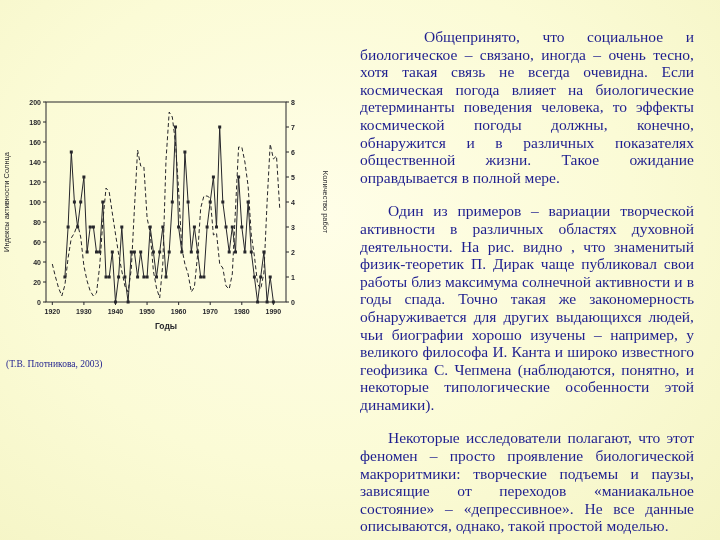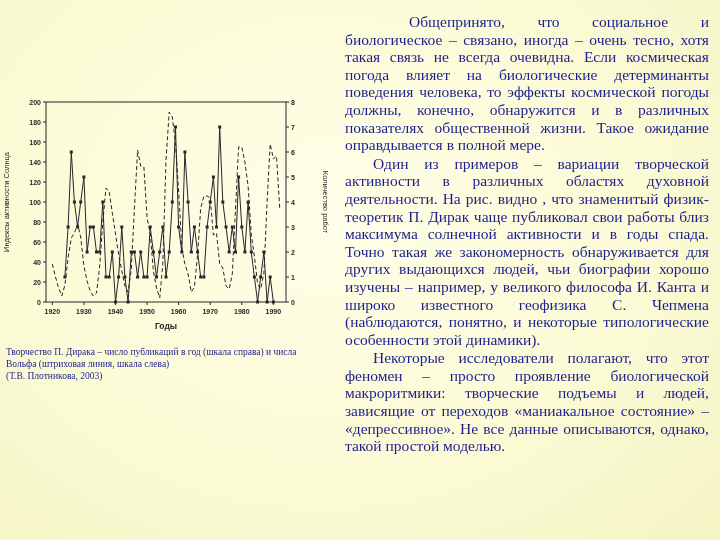--- a/index.html
+++ b/index.html
@@ -21,21 +21,21 @@
     font-size:9.5px;line-height:12px;
     color:#1e1e8f;
     width:318px;
   }
   .textcol{
     position:absolute;left:344px;top:12px;width:366px;
     color:#1e1e8f;
     font-size:15.5px;line-height:17.6px;
     text-align:justify;
   }
-  .textcol p{margin:1px;padding:0;text-indent:28px;}
+  .textcol p{margin:16px;padding:0;text-indent:28px;}
   .textcol p.first{text-indent:64px;}
 </style>
 </head>
 <body>
 
 <div class="slide">
 
   <div class="figure">
     <svg id="chart" width="330" height="242" viewBox="0 0 330 242">
         <rect x="46" y="8" width="240" height="200" fill="none" stroke="#26262b" stroke-width="1"></rect>
@@ -162,24 +162,24 @@
         <rect x="259.2" y="181.5" width="3" height="3" fill="#26262b"></rect>
         <rect x="262.4" y="156.5" width="3" height="3" fill="#26262b"></rect>
         <rect x="265.6" y="206.5" width="3" height="3" fill="#26262b"></rect>
         <rect x="268.7" y="181.5" width="3" height="3" fill="#26262b"></rect>
         <rect x="271.9" y="206.5" width="3" height="3" fill="#26262b"></rect>
         <text x="9" y="108" font-size="7.5" fill="#26262b" text-anchor="middle" transform="rotate(-90 9 108)">Индексы активности Солнца</text>
         <text x="323" y="108" font-size="7.5" fill="#26262b" text-anchor="middle" transform="rotate(90 323 108)">Количество работ</text>
         <text x="166" y="235" font-size="8.5" fill="#26262b" text-anchor="middle" font-weight="bold">Годы</text>
       </svg>
     <div class="caption">
-      <span>Творчество П. Дирака – число публикаций в год (шкала справа) и числа Вольфа (штриховая линия, шкала слева)</span><br>
+      <br>
       <span>(Т.В. Плотникова, 2003)</span>
     </div>
   </div>
 
   <div class="textcol">
     <p class="first">Общепринято, что социальное и биологическое – связано, иногда – очень тесно, хотя такая связь не всегда очевидна. Если космическая погода влияет на биологические детерминанты поведения человека, то эффекты космической погоды должны, конечно, обнаружится и в различных показателях общественной жизни. Такое ожидание оправдывается в полной мере.</p>
     <p>Один из примеров – вариации творческой активности в различных областях духовной деятельности. На рис. видно , что знаменитый физик-теоретик П. Дирак чаще публиковал свои работы близ максимума солнечной активности и в годы спада. Точно такая же закономерность обнаруживается для других выдающихся людей, чьи биографии хорошо изучены – например, у великого философа И. Канта и широко известного геофизика С. Чепмена (наблюдаются, понятно, и некоторые типологические особенности этой динамики).</p>
-    <p>Некоторые исследователи полагают, что этот феномен – просто проявление биологической макроритмики: творческие подъемы и людей, зависящие от переходов «маниакальное состояние» – «депрессивное». Не все данные описываются, однако, такой простой моделью.</p>
+    <p>Некоторые исследователи полагают, что этот феномен – просто проявление биологической макроритмики: творческие подъемы и паузы, зависящие от переходов «маниакальное состояние» – «депрессивное». Не все данные описываются, однако, такой простой моделью.</p>
   </div>
 
 </div>
 
 </body></html>

